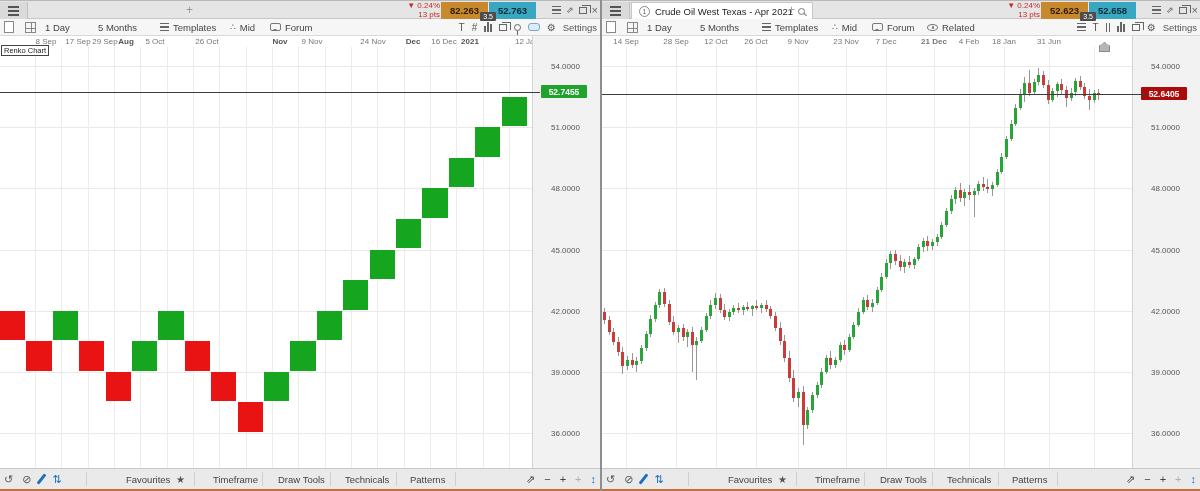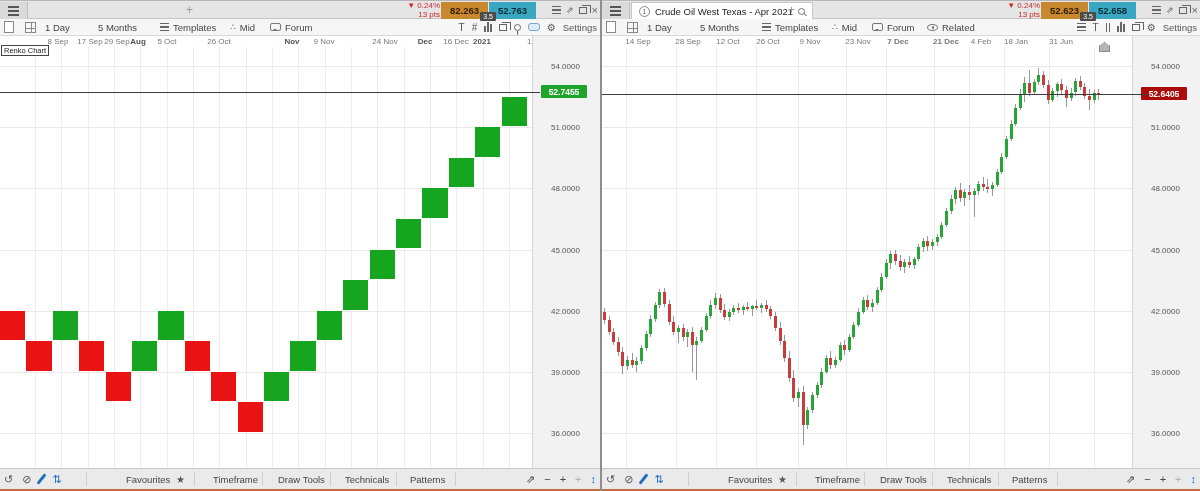--- a/index.html
+++ b/index.html
@@ -57,21 +57,21 @@
   .ticon { font-size:9px; color:#555; }
   .right-tools { position:absolute; right:3px; top:0; height:16px; display:flex; align-items:center; gap:7px; color:#555; }
   .right-tools .ic { font-size:10px; cursor:pointer; }
   .barsic { display:flex; gap:1.5px; align-items:flex-end; cursor:pointer; }
   .barsic i { display:block; width:1.5px; background:#666; }
   .shapeic { width:12px; height:8px; border:1px solid #7ba7cc; border-radius:3px; background:#ddecf8; cursor:pointer; }
   .pinic { position:relative; width:7px; height:7px; border:1px solid #666; border-radius:50%; cursor:pointer; }
   .pinic::after { content:""; position:absolute; left:2.4px; top:6px; width:1.2px; height:4px; background:#666; }
 
   
-  .daterow { position:absolute; top:36px; left:12px; height:11px; font-size:8px; color:#777; }
+  .daterow { position:absolute; top:36px; left:0; height:11px; font-size:8px; color:#777; }
   .dlabel { position:absolute; top:1px; transform:translateX(-50%); white-space:nowrap; }
   .dlabel.b { font-weight:bold; color:#555; }
   .chart { position:absolute; top:47px; left:0; height:421px; background:#fff; overflow:hidden; cursor:crosshair; }
   .paxis { position:absolute; top:36px; right:0; width:68px; height:432px; background:#f2f2f2;
            border-left:1px solid #d4d4d4; font-size:8px; color:#555; cursor:ns-resize; }
   .ptick { position:absolute; left:18px; }
   .pbadge { position:absolute; left:8px; width:46px; height:13px; color:#fff; font-size:8.5px; font-weight:bold;
             display:flex; align-items:center; justify-content:center; border-radius:1px; }
   .hgrid { position:absolute; left:0; right:0; height:1px; background:#e9e9e9; }
   .vgrid { position:absolute; top:0; bottom:0; width:1px; background:#ececec; }
@@ -360,21 +360,21 @@
     </div>
   </div>
 
   <div class="daterow" style="width:547px" id="dates1">
       <div class="dlabel" style="left: 24px;">14 Sep</div>
       <div class="dlabel" style="left: 74px;">28 Sep</div>
       <div class="dlabel" style="left: 114px;">12 Oct</div>
       <div class="dlabel" style="left: 154px;">26 Oct</div>
       <div class="dlabel" style="left: 196px;">9 Nov</div>
       <div class="dlabel" style="left: 244px;">23 Nov</div>
-      <div class="dlabel" style="left: 284px; font-weight: bold;">7 Dec</div>
+      <div class="dlabel" style="left: 284px;">7 Dec</div>
       <div class="dlabel" style="left: 332px; font-weight: bold;">21 Dec</div>
       <div class="dlabel" style="left: 367px;">4 Feb</div>
       <div class="dlabel" style="left: 402px;">18 Jan</div>
       <div class="dlabel" style="left: 447px;">31 Jun</div>
     </div>
   <div class="houseic" style="left:497px"></div>
   <div class="chart" style="width:547px" id="chart1">
       <div class="hgrid" style="top: 19px;"></div>
       <div class="hgrid" style="top: 80.17px;"></div>
       <div class="hgrid" style="top: 141.34px;"></div>

